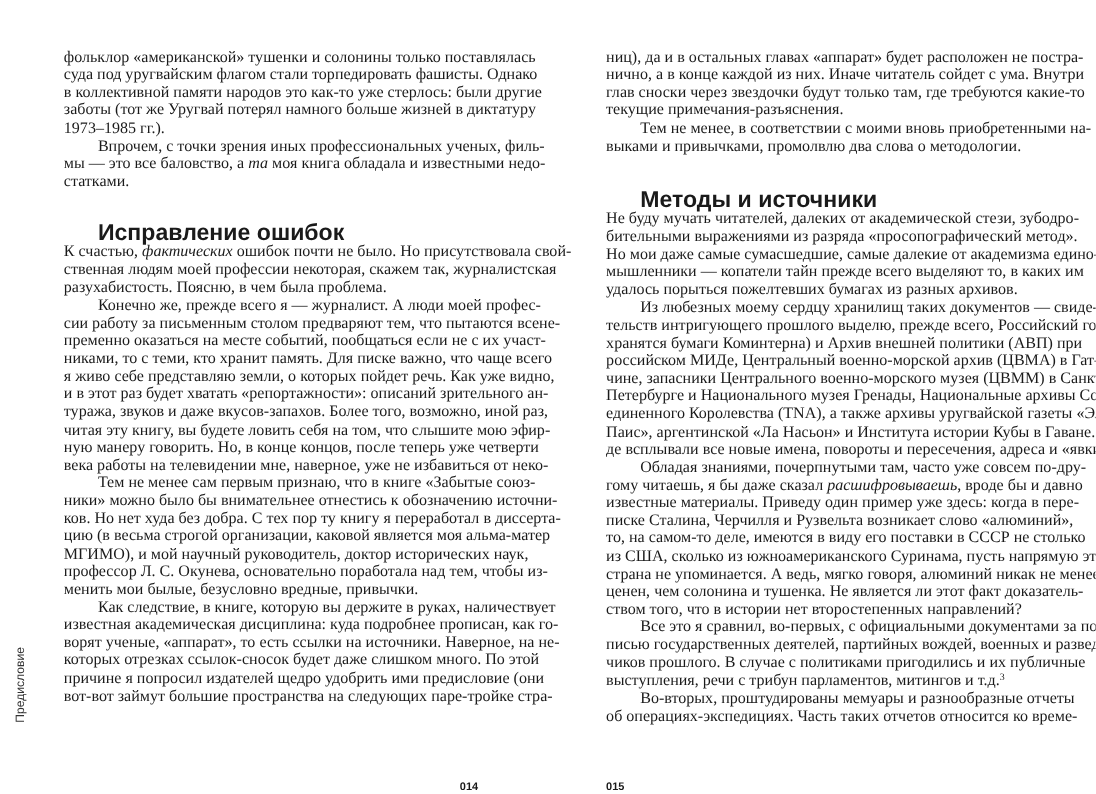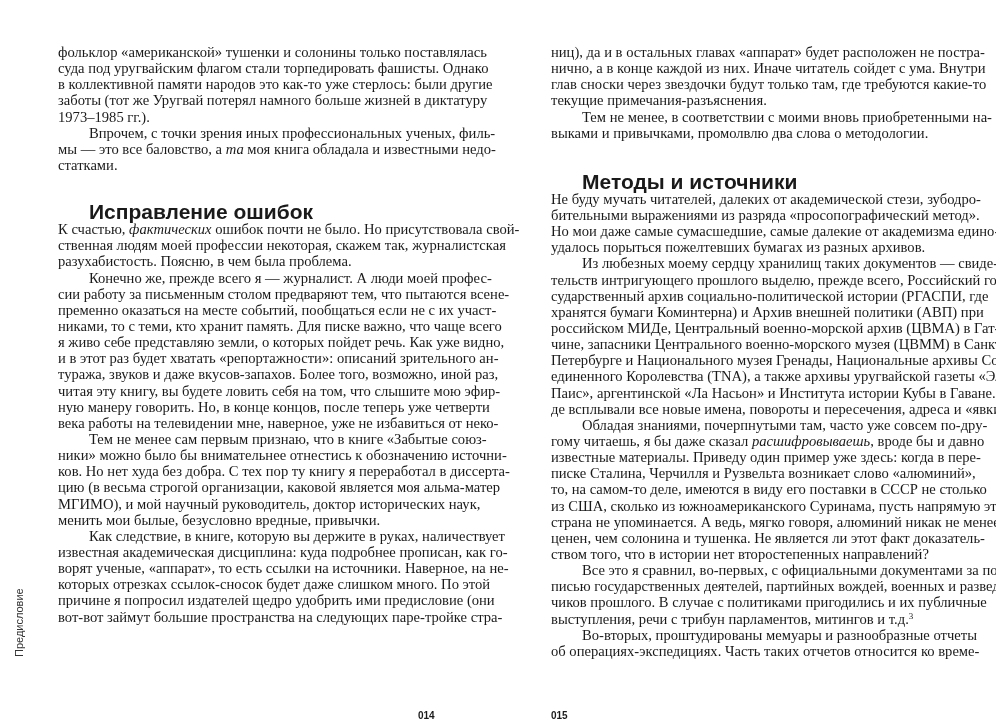--- a/index.html
+++ b/index.html
@@ -53,20 +53,21 @@
         <span class="line">и в этот раз будет хватать «репортажности»: описаний зрительного ан-</span>
         <span class="line">туража, звуков и даже вкусов-запахов. Более того, возможно, иной раз,</span>
         <span class="line">читая эту книгу, вы будете ловить себя на том, что слышите мою эфир-</span>
         <span class="line">ную манеру говорить. Но, в конце концов, после теперь уже четверти</span>
         <span class="line">века работы на телевидении мне, наверное, уже не избавиться от неко-</span>
         <span class="line indent">Тем не менее сам первым признаю, что в книге «Забытые союз-</span>
         <span class="line">ники» можно было бы внимательнее отнестись к обозначению источни-</span>
         <span class="line">ков. Но нет худа без добра. С тех пор ту книгу я переработал в диссерта-</span>
         <span class="line">цию (в весьма строгой организации, каковой является моя альма-матер</span>
         <span class="line">МГИМО), и мой научный руководитель, доктор исторических наук,</span>
+        <span class="line">профессор Л. С. Окунева, основательно поработала над тем, чтобы из-</span>
         <span class="line last">менить мои былые, безусловно вредные, привычки.</span>
         <span class="line indent">Как следствие, в книге, которую вы держите в руках, наличествует</span>
         <span class="line">известная академическая дисциплина: куда подробнее прописан, как го-</span>
         <span class="line">ворят ученые, «аппарат», то есть ссылки на источники. Наверное, на не-</span>
         <span class="line">которых отрезках ссылок-сносок будет даже слишком много. По этой</span>
         <span class="line">причине я попросил издателей щедро удобрить ими предисловие (они</span>
         <span class="line">вот-вот займут большие пространства на следующих паре-тройке стра-</span>
       </div>
   </div>
   <div class="running running-left">Предисловие</div>
@@ -82,24 +83,24 @@
         <span class="line last">текущие примечания-разъяснения.</span>
         <span class="line indent">Тем не менее, в соответствии с моими вновь приобретенными на-</span>
         <span class="line last">выками и привычками, промолвлю два слова о методологии.</span>
       </div>
     <div class="gap-before-heading-r"></div>
     <div class="heading">Методы и источники</div>
     <div id="r-bot">
         <span class="line">Не буду мучать читателей, далеких от академической стези, зубодро-</span>
         <span class="line">бительными выражениями из разряда «просопографический метод».</span>
         <span class="line">Но мои даже самые сумасшедшие, самые далекие от академизма едино-</span>
+        <span class="line">мышленники — копатели тайн прежде всего выделяют то, в каких им</span>
         <span class="line last">удалось порыться пожелтевших бумагах из разных архивов.</span>
         <span class="line indent">Из любезных моему сердцу хранилищ таких документов — свиде-</span>
         <span class="line">тельств интригующего прошлого выделю, прежде всего, Российский го-</span>
-        <span class="line">сударственный архив социально-политической истории (РГАСПИ, где</span>
         <span class="line">хранятся бумаги Коминтерна) и Архив внешней политики (АВП) при</span>
         <span class="line">российском МИДе, Центральный военно-морской архив (ЦВМА) в Гат-</span>
         <span class="line">чине, запасники Центрального военно-морского музея (ЦВММ) в Санкт-</span>
         <span class="line">Петербурге и Национального музея Гренады, Национальные архивы Со-</span>
         <span class="line">единенного Королевства (TNA), а также архивы уругвайской газеты «Эль</span>
         <span class="line">Паис», аргентинской «Ла Насьон» и Института истории Кубы в Гаване. Вез-</span>
         <span class="line last">де всплывали все новые имена, повороты и пересечения, адреса и «явки».</span>
         <span class="line indent">Обладая знаниями, почерпнутыми там, часто уже совсем по-дру-</span>
         <span class="line">гому читаешь, я бы даже сказал <em>расшифровываешь</em>, вроде бы и давно</span>
         <span class="line">известные материалы. Приведу один пример уже здесь: когда в пере-</span>

